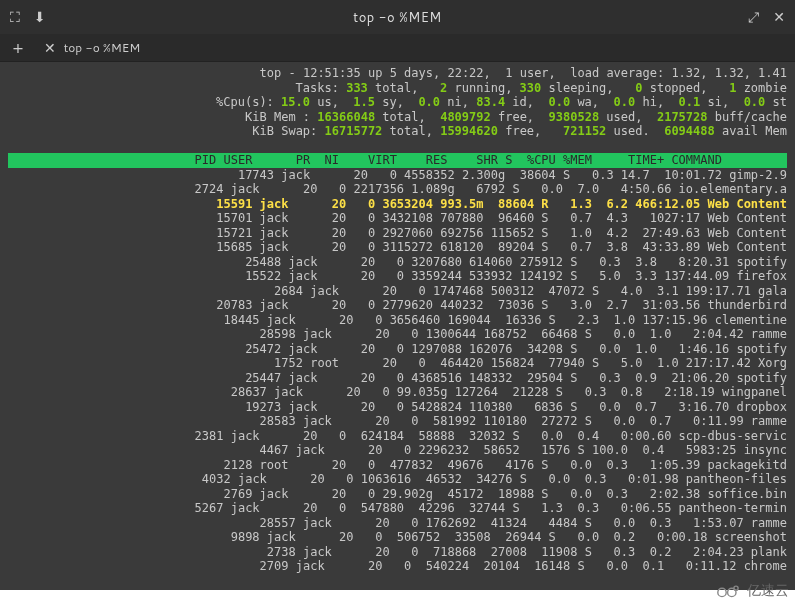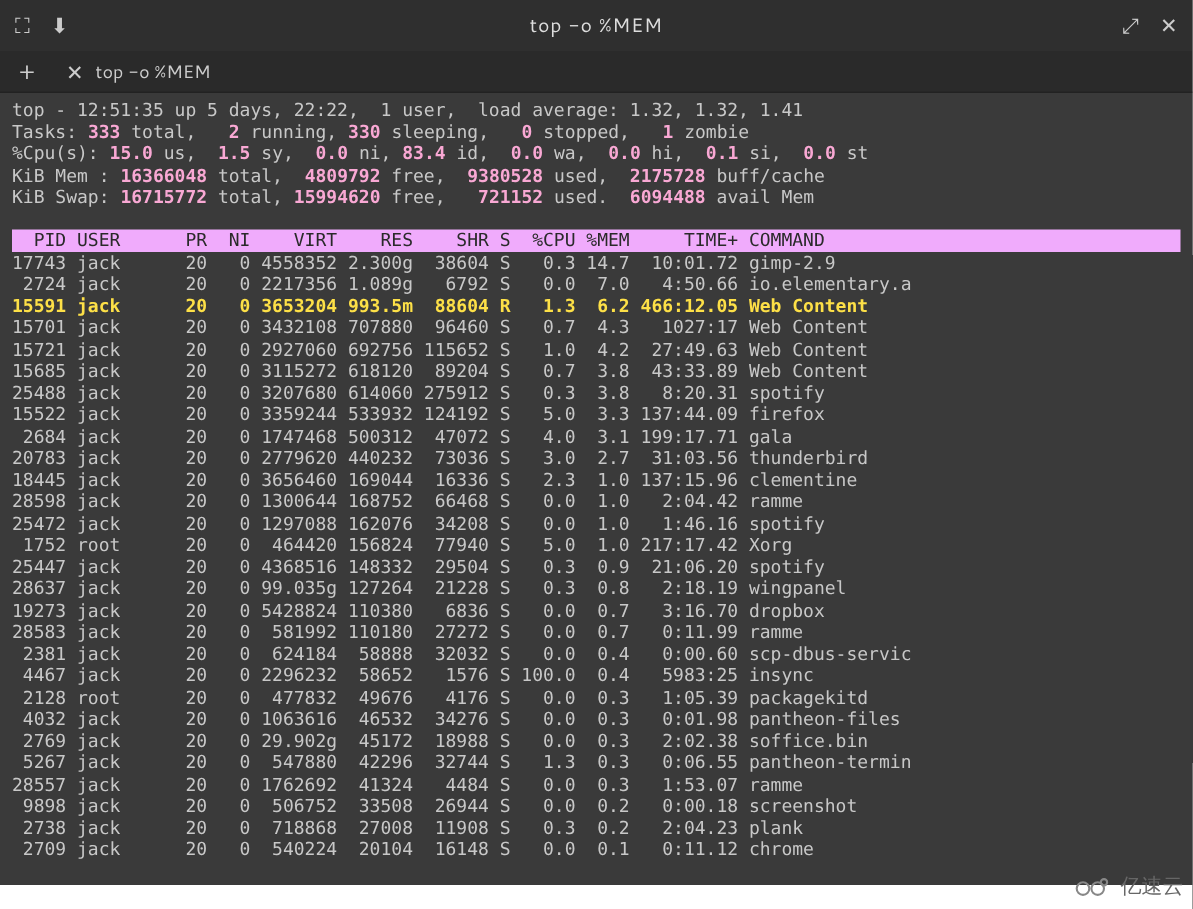--- a/index.html
+++ b/index.html
@@ -47,24 +47,25 @@
   .tab { display:flex; align-items:center; gap:8px; padding:0 14px; height:100%; color:#ccc;}
   .tab-close { font-size:14px; }
   .term-body {
     flex:1;
     background: #3a3a3a;
     padding: 4px 8px 0 8px;
     color: #c8c8c8;
     font-size: 12px;
     line-height: 14.5px;
     white-space: pre;
+    text-align: right;
   }
-  .b { font-weight: bold; color: #f9a8d4; }
+  .b { font-weight: bold; color: #84cc16; }
   .header-row {
-    background: #f0abfc;
+    background: #22c55e;
     color: #2a2a2a;
     display: inline-block;
     width: 100%;
   }
   .row { display:block; }
   .hl { font-weight:bold; color:#fde047; }
   .watermark {
     position: absolute;
     right: 6px;
     bottom: 6px;

